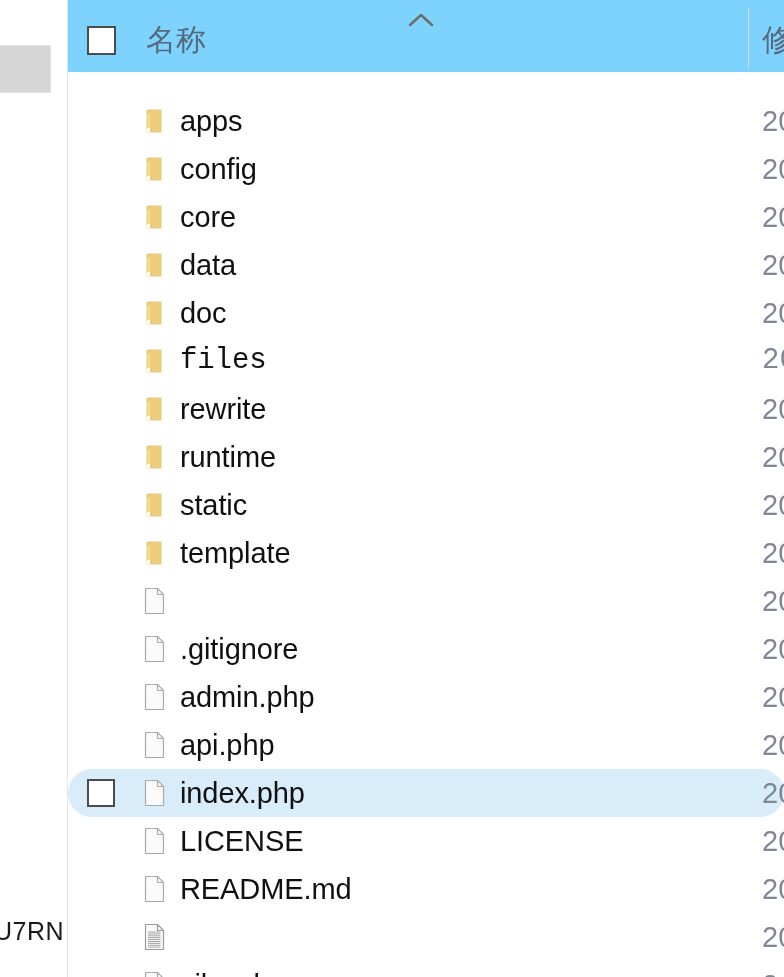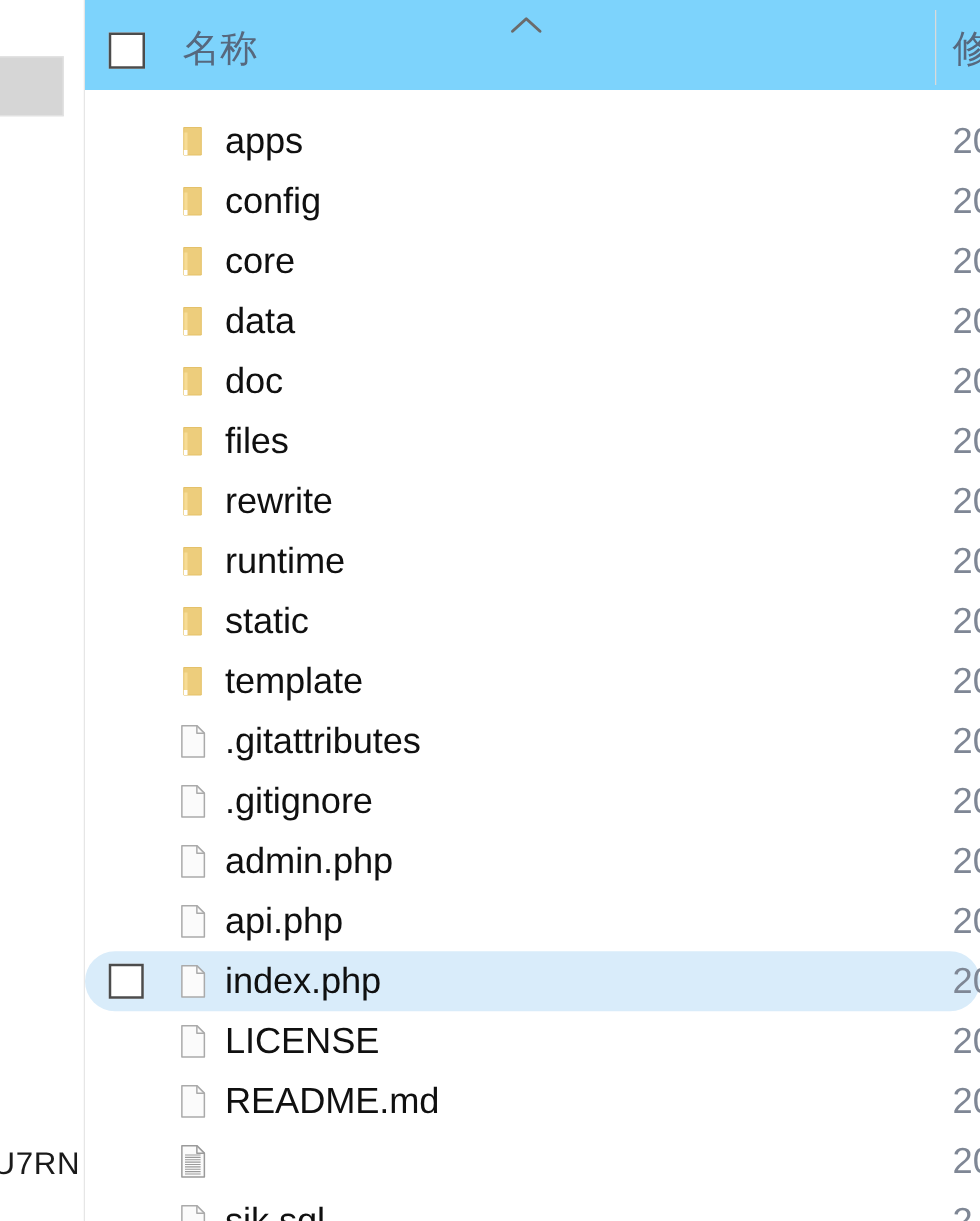--- a/index.html
+++ b/index.html
@@ -126,21 +126,21 @@
     font-size: 30px;
     color: #56687e;
     line-height: 38px;
     white-space: nowrap;
   }
 
   
   .rows {
     position: absolute;
     left: 0;
-    top: 0;
+    top: 8px;
     width: 716px;
     height: 797px;
     text-align: right;
   }
   .row {
     position: absolute;
     left: 0;
     width: 716px;
     height: 48px;
     background: transparent;
@@ -269,21 +269,21 @@
             <svg width="32" height="32" viewBox="0 0 32 32">
               <path d="M9 5 h14 a0 0 0 0 1 0 0 v22 h-14 z" fill="#f7dc95"></path>
               <path d="M9 5 h14 v22 h-14 l0 -4 h3 l0 -14 h-3 z" fill="#edcd7c"></path>
               <path d="M9 5 h14 v22 h-14 z" fill="none" stroke="#e4c169" stroke-width="0.8"></path>
               <path d="M9 23 h3 v4 h-3 z" fill="#ffffff"></path>
             </svg>
           </div>
           <div class="row-name">doc</div>
           <div class="row-date">20</div>
         </div>
-        <div class="row" style="top: 329px;">
+        <div class="row" style="top: 329px; font-family: Liberation Mono, monospace;">
           <div class="icon-wrap">
             <svg width="32" height="32" viewBox="0 0 32 32">
               <path d="M9 5 h14 a0 0 0 0 1 0 0 v22 h-14 z" fill="#f7dc95"></path>
               <path d="M9 5 h14 v22 h-14 l0 -4 h3 l0 -14 h-3 z" fill="#edcd7c"></path>
               <path d="M9 5 h14 v22 h-14 z" fill="none" stroke="#e4c169" stroke-width="0.8"></path>
               <path d="M9 23 h3 v4 h-3 z" fill="#ffffff"></path>
             </svg>
           </div>
           <div class="row-name">files</div>
           <div class="row-date">20</div>
@@ -336,21 +336,20 @@
           <div class="row-name">template</div>
           <div class="row-date">20</div>
         </div>
         <div class="row" style="top: 569px;">
           <div class="icon-wrap">
             <svg width="32" height="32" viewBox="0 0 32 32">
               <path d="M7.5 3.5 h12 l6 6 v19 h-18 z" fill="#fbfbfb" stroke="#aaaaaa" stroke-width="1.2" stroke-linejoin="round"></path>
               <path d="M19.5 3.5 v6 h6" fill="none" stroke="#aaaaaa" stroke-width="1.2" stroke-linejoin="round"></path>
             </svg>
           </div>
-          <div class="row-name">.gitattributes</div>
           <div class="row-date">20</div>
         </div>
         <div class="row" style="top: 617px;">
           <div class="icon-wrap">
             <svg width="32" height="32" viewBox="0 0 32 32">
               <path d="M7.5 3.5 h12 l6 6 v19 h-18 z" fill="#fbfbfb" stroke="#aaaaaa" stroke-width="1.2" stroke-linejoin="round"></path>
               <path d="M19.5 3.5 v6 h6" fill="none" stroke="#aaaaaa" stroke-width="1.2" stroke-linejoin="round"></path>
             </svg>
           </div>
           <div class="row-name">.gitignore</div>

